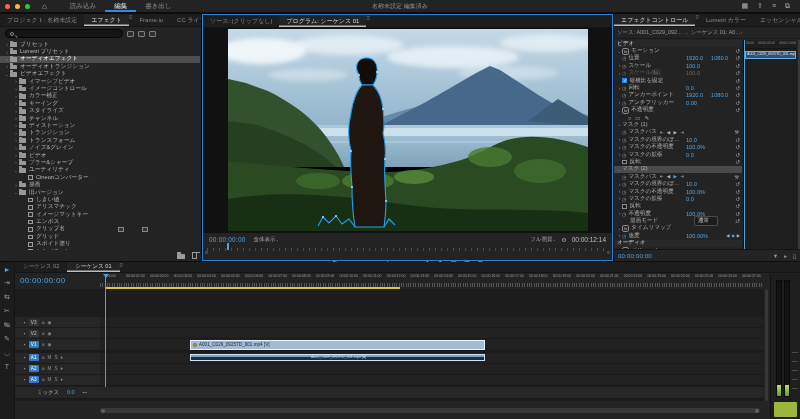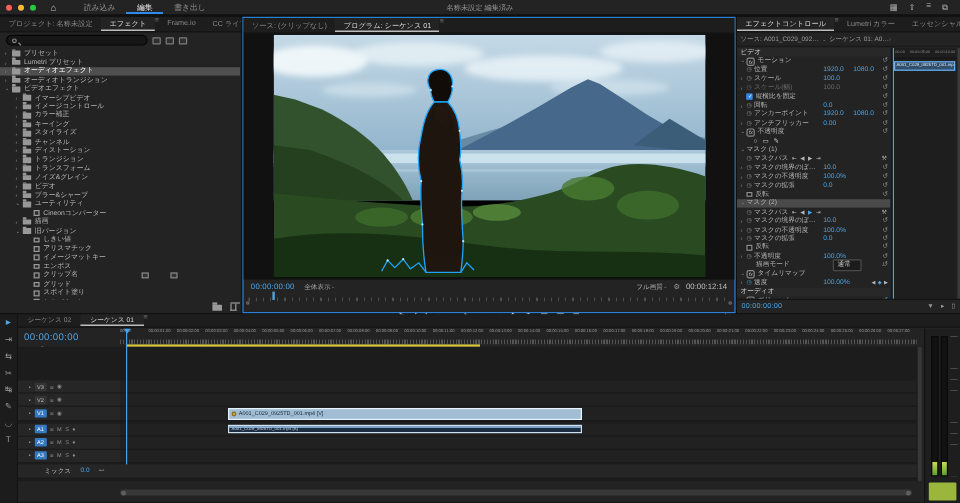--- a/index.html
+++ b/index.html
@@ -10,21 +10,21 @@
   #appbar { position:absolute; left:0; top:0; width:800px; height:13px; background:#232323; border-bottom:1px solid #0c0c0c; display:flex; align-items:center; }
   .tl-dot { width:5px; height:5px; border-radius:50%; margin-left:5px; }
   #home-ic { margin-left:12px; font-size:8px; color:#b5b5b5; }
   #nav-tabs { display:flex; margin-left:14px; height:100%; }
   .nav-tab { font-size:6.5px; color:#8d8d8d; padding:0 9px; display:flex; align-items:center; height:100%; }
   .nav-tab.active { color:#e8e8e8; box-shadow:inset 0 -2px 0 var(--accent); }
   #app-title { position:absolute; left:50%; transform:translateX(-50%); font-size:6px; color:#969696; white-space:nowrap; }
   #hdr-icons { margin-left:auto; display:flex; gap:9px; padding-right:10px; }
   #hdr-icons span { font-size:7px; color:#b0b0b0; }
   
-  .panel { position:absolute; background:#232323; }
+  .panel { position:absolute; background:#232323;text-align:center; }
   .tabbar { height:13px; background:#1d1d1d; display:flex; align-items:stretch; font-size:6px; color:#8a8a8a; overflow:hidden; white-space:nowrap; border-bottom:1px solid #141414; }
   .tab { padding:0 7px; display:flex; align-items:center; gap:3px; }
   .tab.active { background:#232323; color:#dedede; box-shadow:inset 0 -1.5px 0 #bdbdbd; }
   .pmenu { color:#777; font-size:6px; }
   
   #fx-panel { left:0; top:14px; width:201px; height:247px; }
   #fx-search-row { height:13px; display:flex; align-items:center; padding:0 5px; gap:4px; }
   #fx-search { flex:0 0 118px; height:9px; background:#161616; border:1px solid #050505; border-radius:5px; display:flex; align-items:center; padding:0 4px; }
   .mag { width:4px; height:4px; border:1px solid #8a8a8a; border-radius:50%; position:relative; }
   .mag::after { content:""; position:absolute; left:3.5px; top:3.5px; width:2.5px; height:1px; background:#8a8a8a; transform:rotate(45deg); }

